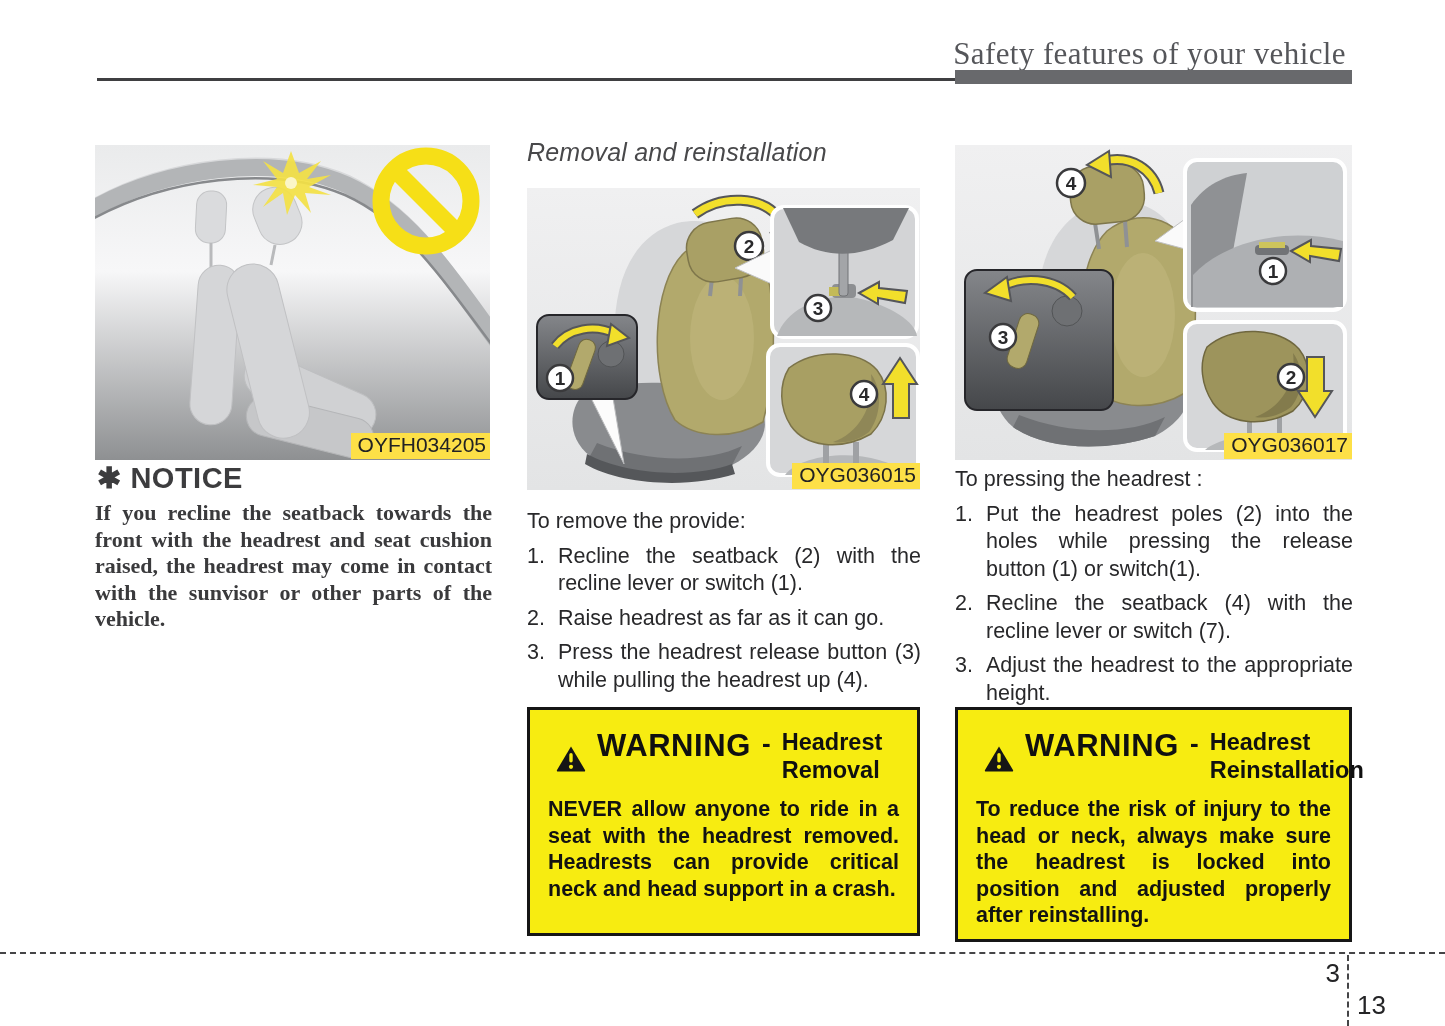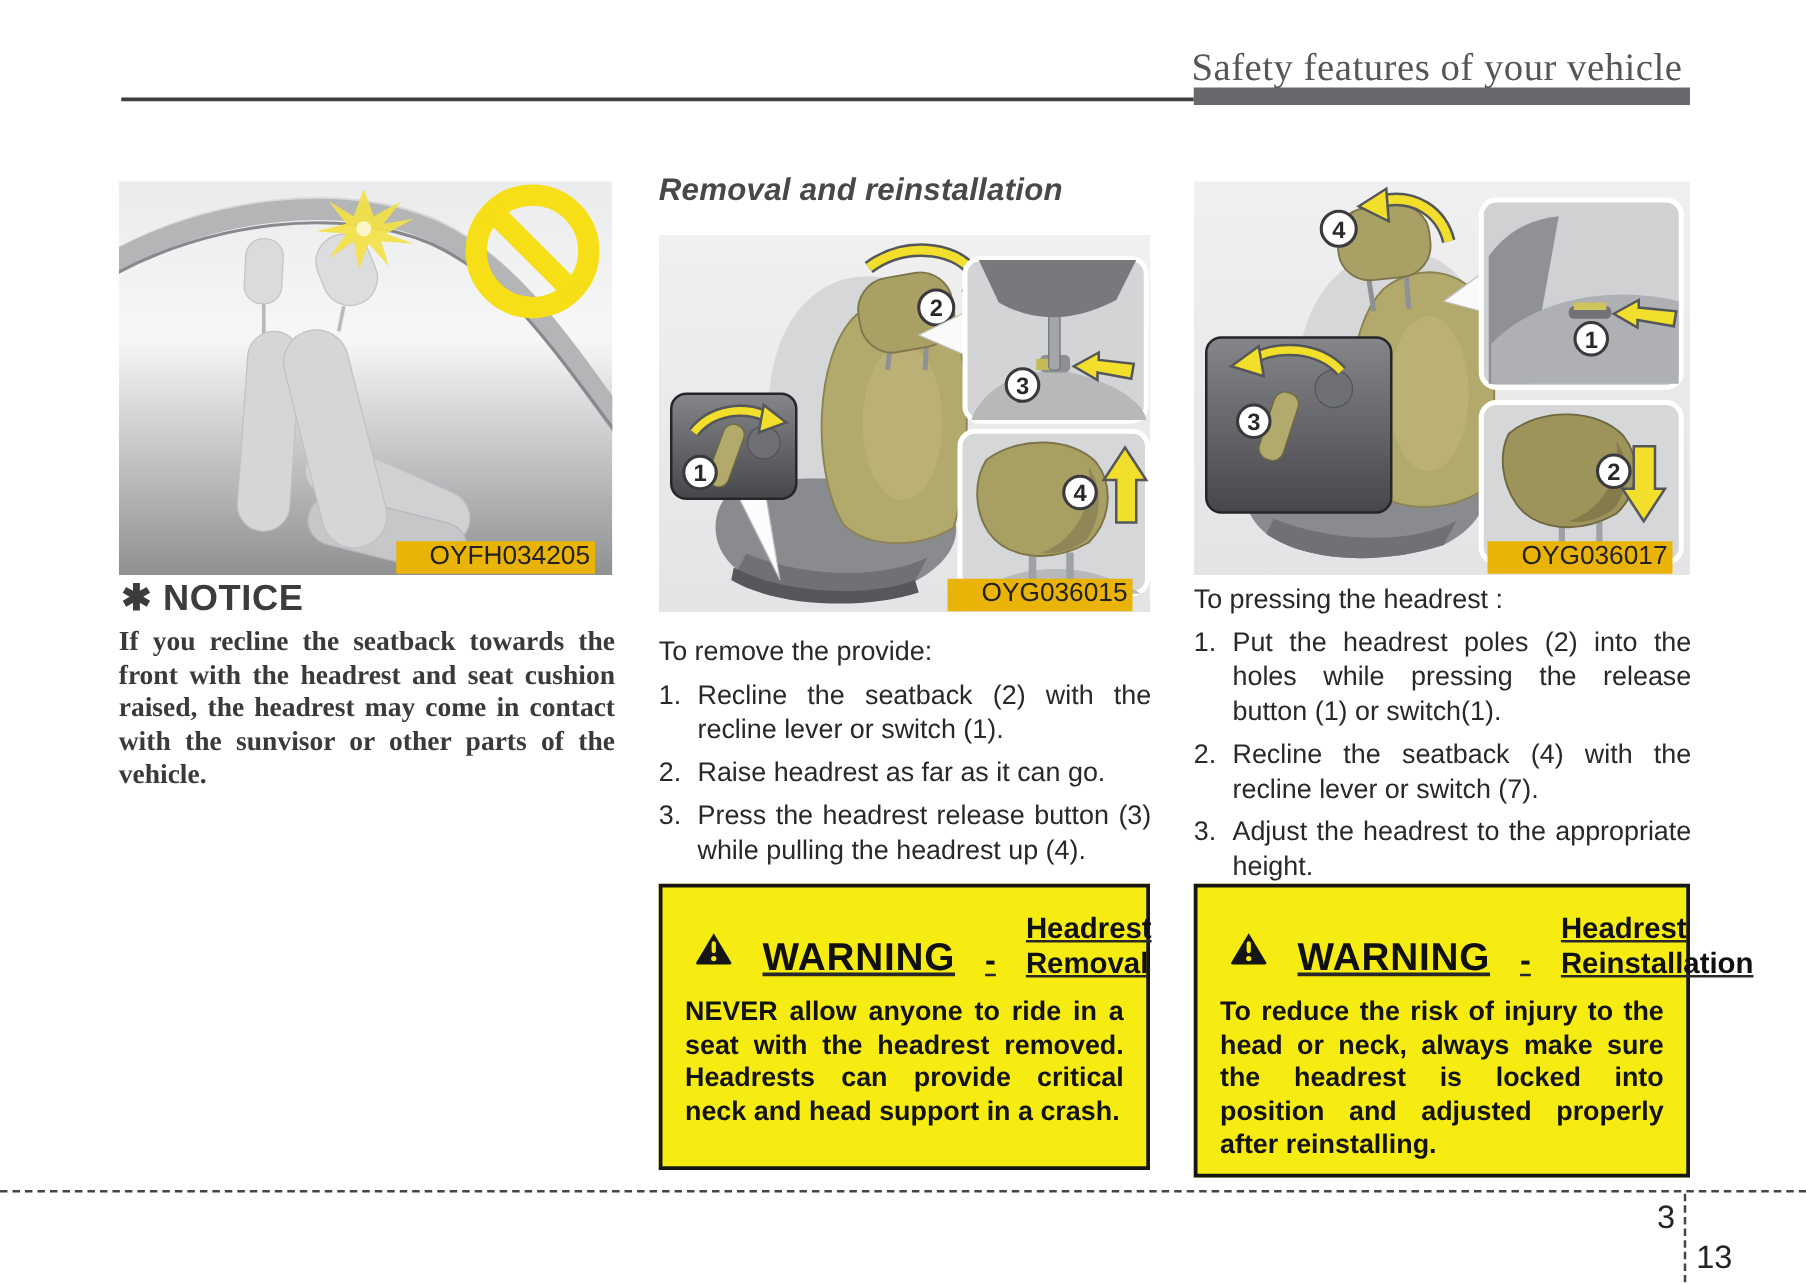--- a/index.html
+++ b/index.html
@@ -8,45 +8,45 @@
 
   
   .header-title{position:absolute;top:36px;right:99px;font-family:"Liberation Serif",serif;
                 font-size:31px;color:#55565a;letter-spacing:.4px;}
   .rule-thin{position:absolute;top:78px;left:97px;width:858px;height:3px;background:#3f3f41;}
   .rule-thick{position:absolute;top:70px;left:955px;width:397px;height:14px;background:#68696c;}
 
   
   .fig{position:absolute;overflow:hidden;}
   .fig svg{display:block;width:100%;height:100%;}
-  .fig-caption{position:absolute;right:14px;bottom:1px;background:#eab308;
-               padding:0 4px 2px 27px;font-size:21px;color:#222224;}
+  .fig-caption{position:absolute;right:0;bottom:1px;background:#fde047;
+               padding:0 4px 2px 7px;font-size:21px;color:#222224;}
 
   
   .notice-head{position:absolute;left:97px;top:461px;font-size:29px;font-weight:bold;
                color:#3c3c3e;letter-spacing:.5px;}
   .notice-body{position:absolute;left:95px;top:500px;width:397px;
                font-family:"Liberation Serif",serif;font-weight:bold;font-size:22px;
                line-height:26.5px;text-align:justify;color:#3a3a3c;}
 
-  .mid-heading{position:absolute;left:527px;top:138px;font-size:25px;font-weight:bold;
+  .mid-heading{position:absolute;left:527px;top:138px;font-size:25px;font-weight:normal;
                font-style:italic;color:#48484a;letter-spacing:.2px;}
 
   
   .text-block{position:absolute;font-size:21.5px;line-height:27.5px;color:#28282a;}
   .intro{margin:0 0 4px 0;}
   .steps{list-style:none;margin:0;padding:0;}
   .step{display:flex;margin-top:7px;}
   .step .n{flex:none;width:31px;}
   .step .t{flex:1;text-align:justify;}
 
   
   .warning{position:absolute;background:#f7ec11;border:3px solid #161616;
            box-sizing:border-box;padding:14px 18px 0 18px;}
-  .w-title{display:flex;align-items:flex-end;column-gap:24px;padding-left:8px;padding-top:4px;text-decoration:underline;}
+  .w-title{display:flex;align-items:flex-start;column-gap:11px;padding-left:8px;padding-top:4px;}
   .w-icon{align-self:center;display:flex;margin-top:4px;}
   .w-label{font-size:31px;font-weight:bold;color:#101010;letter-spacing:.6px;}
   .w-sep{font-size:26px;font-weight:bold;color:#101010;}
   .w-topic{display:flex;flex-direction:column;font-size:23.5px;font-weight:bold;
            line-height:28px;color:#101010;}
   .w-body{margin-top:12px;font-size:21.5px;font-weight:bold;line-height:26.5px;
           text-align:justify;color:#121212;}
 
   
   .footer-dash-h{position:absolute;left:0;top:952px;width:1445px;border-top:2.5px dashed #454547;}

